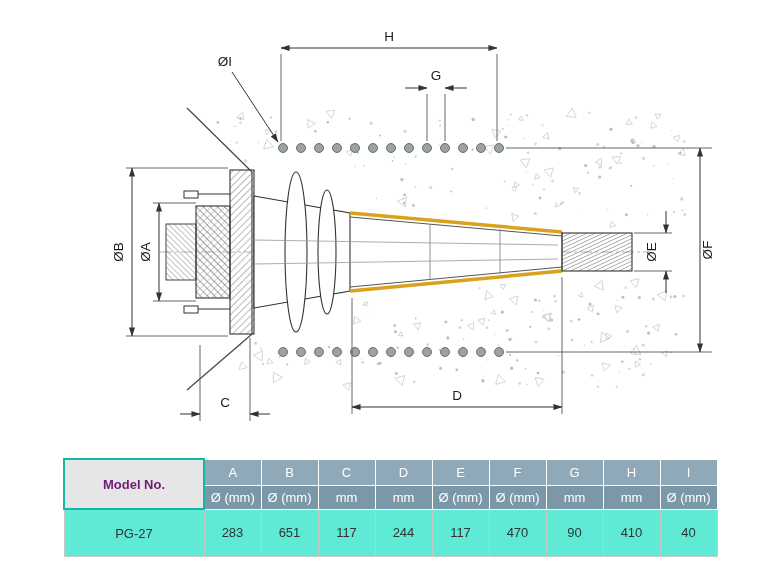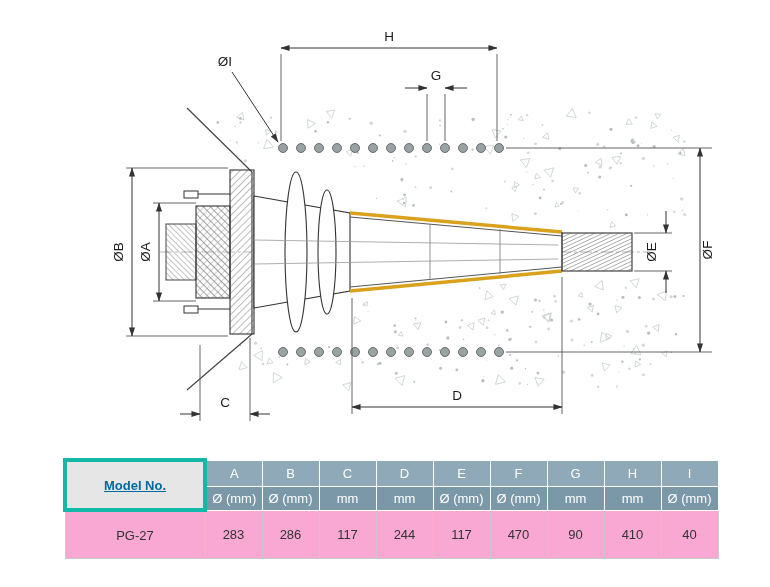--- a/index.html
+++ b/index.html
@@ -13,23 +13,23 @@
   .thinline{stroke:#555;stroke-width:1;fill:none;}
 
   .table-wrap{position:absolute;left:63px;top:458px;}
   table{border-collapse:collapse;table-layout:fixed;width:652px;
         font-family:"Liberation Sans",sans-serif;}
   td{text-align:center;vertical-align:middle;padding:0;}
   tr.r-letters td{background:var(--header_letter_bg,#8fa9b8);color:#fff;font-size:13px;
         height:25px;border:1px solid #fff;}
   tr.r-units td{background:var(--header_unit_bg,#7b98a8);color:#fff;font-size:13px;
         height:23px;border:1px solid #fff;}
-  tr.r-letters td.model-cell{background:var(--model_cell_bg,#e6e6e6);color:#0369a1;
-        font-size:13px;font-weight:bold;border:4px solid #14b8a6;text-decoration:underline;}
-  tr.r-data td{background:#f9a8d4;color:#333;font-size:13px;height:46px;border:1px solid #c9c9c9;}
+  tr.r-letters td.model-cell{background:var(--model_cell_bg,#e6e6e6);color:#701a75;
+        font-size:13px;font-weight:bold;border:2px solid #14b8a6;}
+  tr.r-data td{background:#5eead4;color:#333;font-size:13px;height:46px;border:1px solid #c9c9c9;}
   table{border:1px solid #c9c9c9;}
 </style>
 </head>
 <body>
 
 <div class="page">
 
 <svg id="drawing" width="770" height="450" viewBox="0 0 770 450">
   <defs>
     <marker id="arr" viewBox="0 0 10 10" refX="9.5" refY="5" markerWidth="9" markerHeight="9" orient="auto-start-reverse">
@@ -486,21 +486,21 @@
         <td>mm</td>
         <td>Ø (mm)</td>
         <td>Ø (mm)</td>
         <td>mm</td>
         <td>mm</td>
         <td>Ø (mm)</td>
       </tr>
       <tr class="r-data">
         <td>PG-27</td>
         <td>283</td>
-        <td>286</td>
+        <td>651</td>
         <td>117</td>
         <td>244</td>
         <td>117</td>
         <td>470</td>
         <td>90</td>
         <td>410</td>
         <td>40</td>
       </tr>
     </tbody>
   </table>

